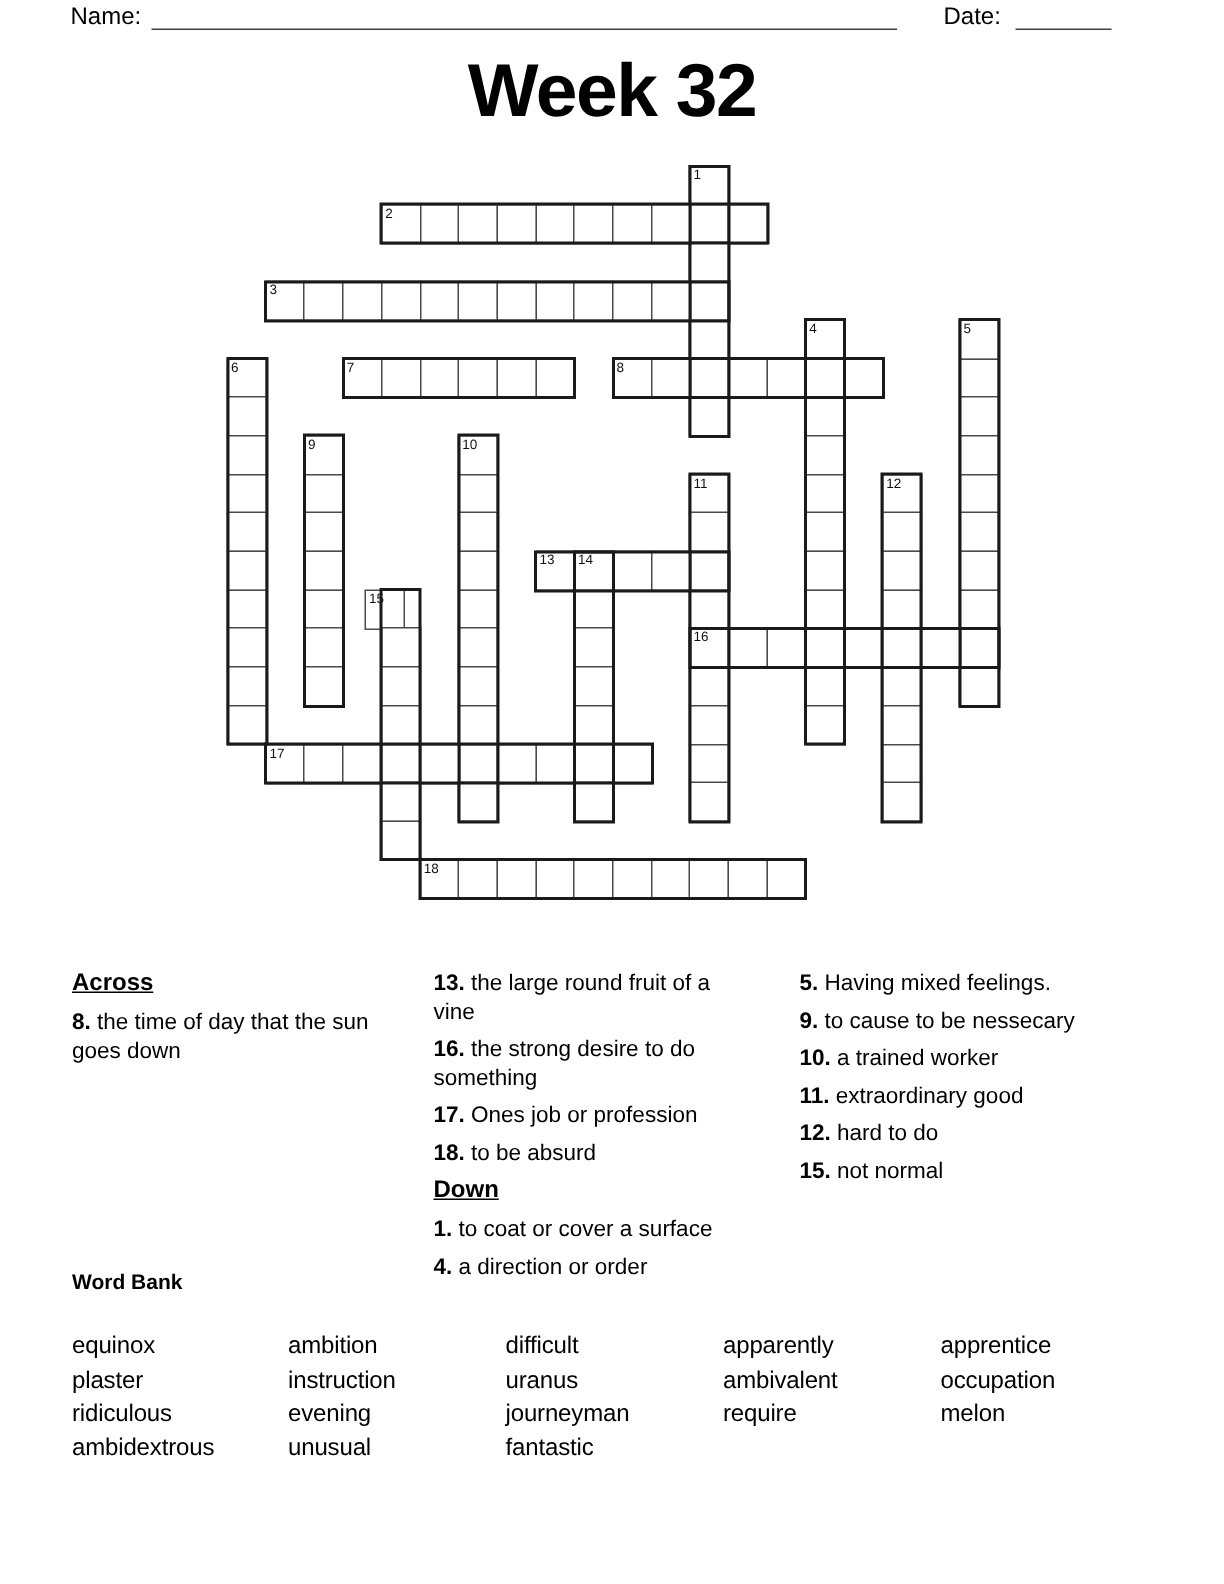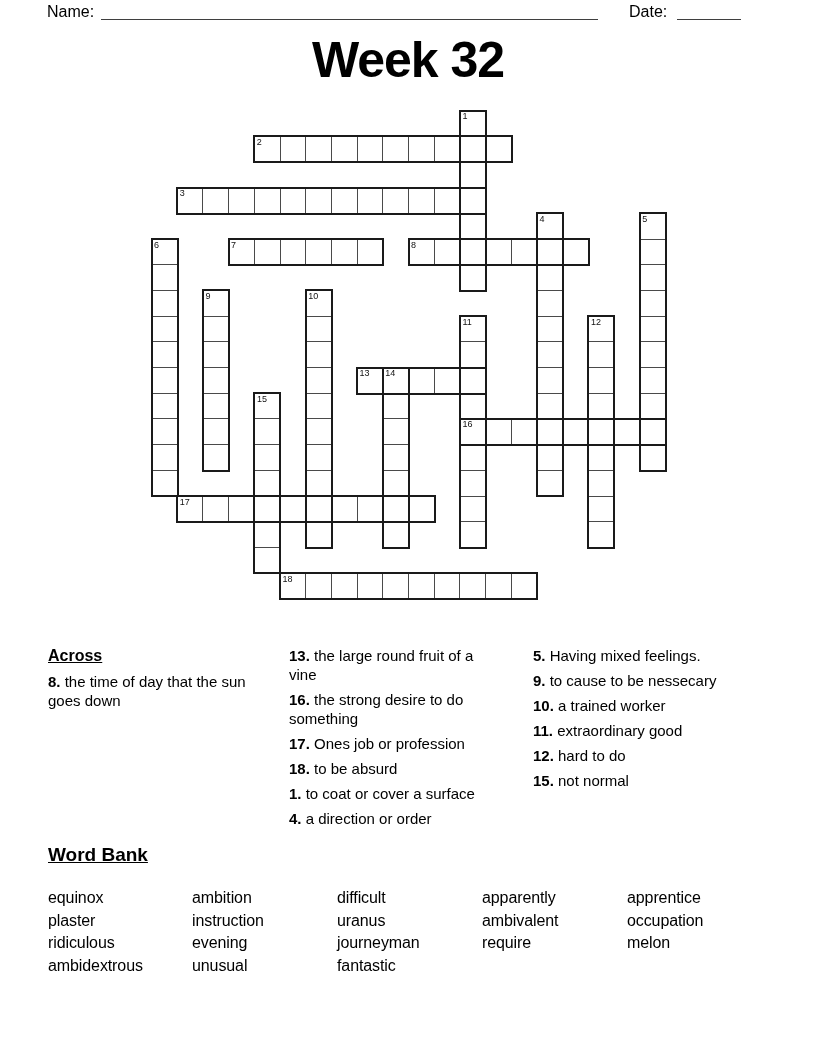--- a/index.html
+++ b/index.html
@@ -31,22 +31,22 @@
   .clue-col.c0{left:48px;width:208px;}
   .clue-col.c1{left:289px;width:200px;}
   .clue-col.c2{left:533px;width:228px;}
   .clue{font-size:15px;line-height:19px;margin-bottom:6px;}
   .clue b{font-weight:bold;}
   .clue-header{font-size:16px;line-height:19px;font-weight:bold;
                text-decoration:underline;margin-bottom:7px;}
 
   
   #wordbank{position:absolute;left:48px;top:845px;width:730px;}
-  .wb-header{font-size:19px;line-height:19px;font-weight:bold;
-             text-decoration:underline;margin-bottom:8px;}
+  .wb-header{font-size:14px;line-height:19px;font-weight:bold;
+             margin-bottom:8px;}
   .wb-grid{display:grid;grid-template-columns:144px 145px 145px 145px 1fr;
            font-size:16px;line-height:22.6px;letter-spacing:-0.1px;margin-top:23px;}
 </style>
 </head>
 <body>
 
 <div class="page">
 
   <span class="name-label">Name:</span>
   <div class="name-line"></div>
@@ -193,21 +193,21 @@
         <span class="num">14</span>
       </div>
       <div class="cell" style="left: 257px; top: 257px;"></div>
       <div class="cell" style="left: 282.7px; top: 257px;"></div>
       <div class="cell" style="left: 231.3px; top: 282.7px;"></div>
       <div class="cell" style="left: 231.3px; top: 308.4px;"></div>
       <div class="cell" style="left: 231.3px; top: 334.1px;"></div>
       <div class="cell" style="left: 231.3px; top: 359.8px;"></div>
       <div class="cell" style="left: 231.3px; top: 385.5px;"></div>
       <div class="cell" style="left: 231.3px; top: 411.2px;"></div>
-      <div class="cell" style="left: 103px; top: 282.7px;">
+      <div class="cell" style="left: 92px; top: 282.7px;">
         <span class="num">15</span>
       </div>
       <div class="cell" style="left: 102.8px; top: 308.4px;"></div>
       <div class="cell" style="left: 102.8px; top: 334.1px;"></div>
       <div class="cell" style="left: 102.8px; top: 359.8px;"></div>
       <div class="cell" style="left: 102.8px; top: 385.5px;"></div>
       <div class="cell" style="left: 102.8px; top: 411.2px;"></div>
       <div class="cell" style="left: 102.8px; top: 436.9px;"></div>
       <div class="cell" style="left: 334.1px; top: 308.4px;"></div>
       <div class="cell" style="left: 359.8px; top: 308.4px;"></div>
@@ -257,20 +257,21 @@
   <div id="clues">
       <div class="clue-col c0">
         <div class="clue-header">Across</div>
         <div class="clue"><b>8.</b> the time of day that the sun goes down</div>
       </div>
       <div class="clue-col c1">
         <div class="clue"><b>13.</b> the large round fruit of a vine</div>
         <div class="clue"><b>16.</b> the strong desire to do something</div>
         <div class="clue"><b>17.</b> Ones job or profession</div>
         <div class="clue"><b>18.</b> to be absurd</div>
+        <div class="clue-header">Down</div>
         <div class="clue"><b>1.</b> to coat or cover a surface</div>
         <div class="clue"><b>4.</b> a direction or order</div>
       </div>
       <div class="clue-col c2">
         <div class="clue"><b>5.</b> Having mixed feelings.</div>
         <div class="clue"><b>9.</b> to cause to be nessecary</div>
         <div class="clue"><b>10.</b> a trained worker</div>
         <div class="clue"><b>11.</b> extraordinary good</div>
         <div class="clue"><b>12.</b> hard to do</div>
         <div class="clue"><b>15.</b> not normal</div>

